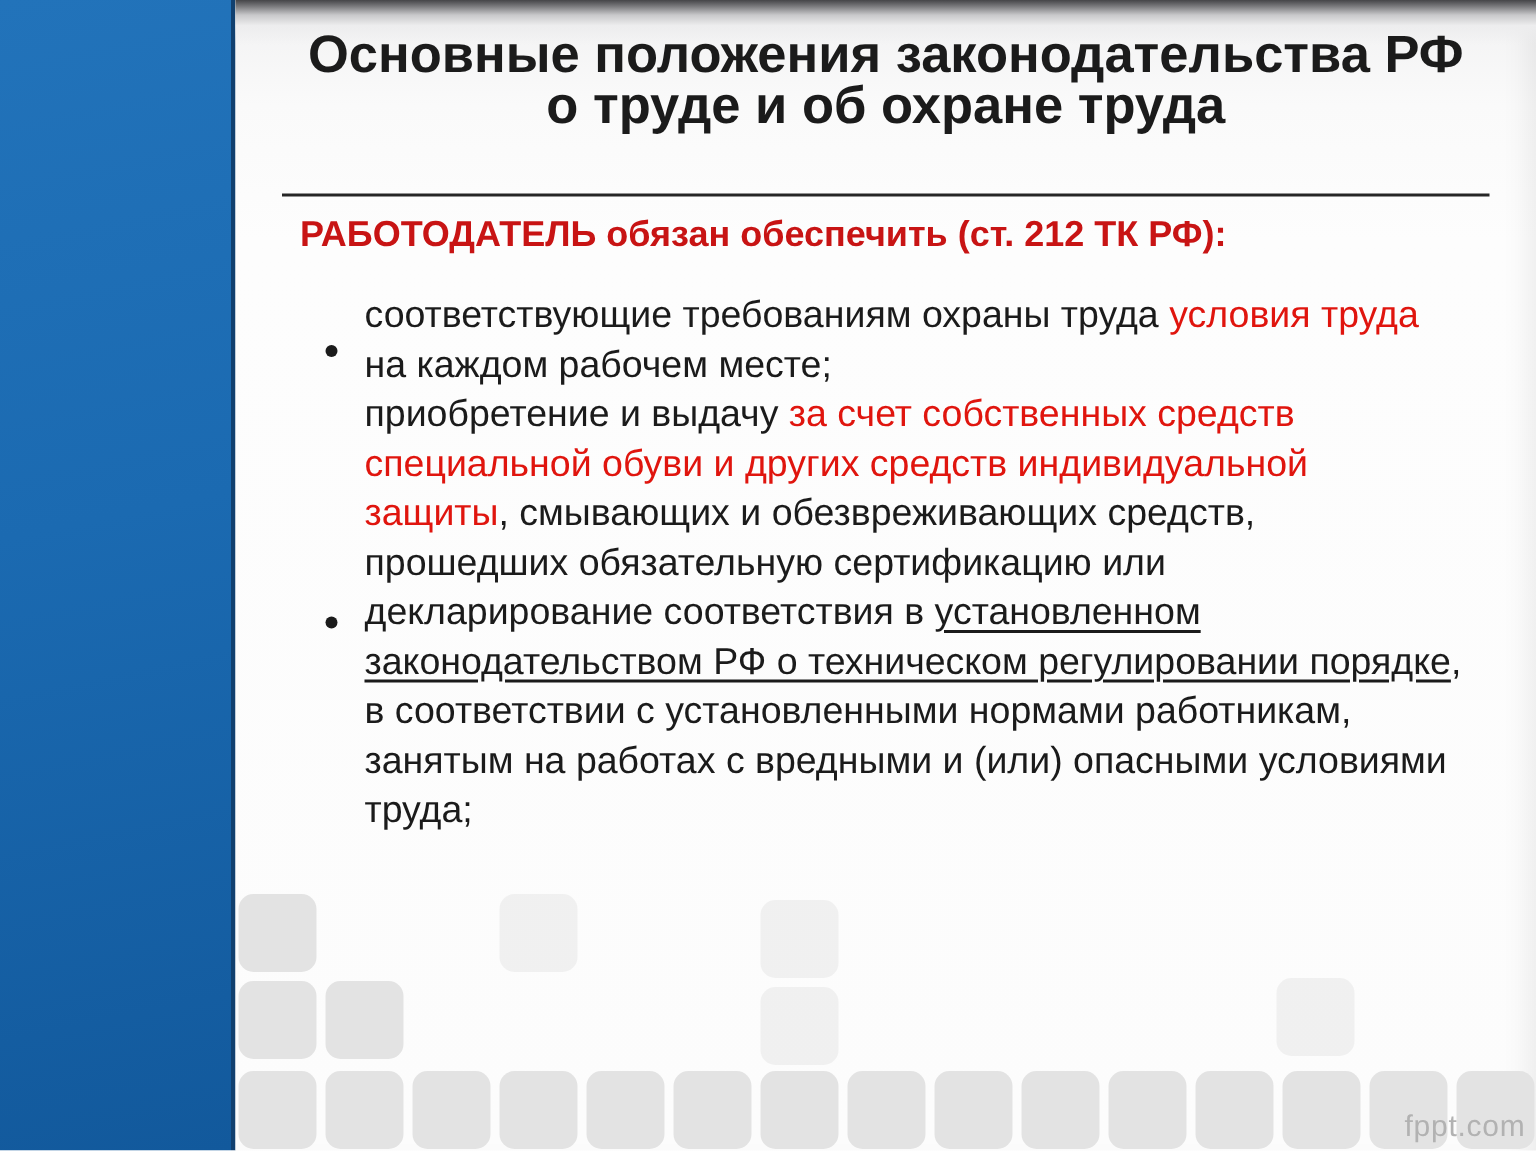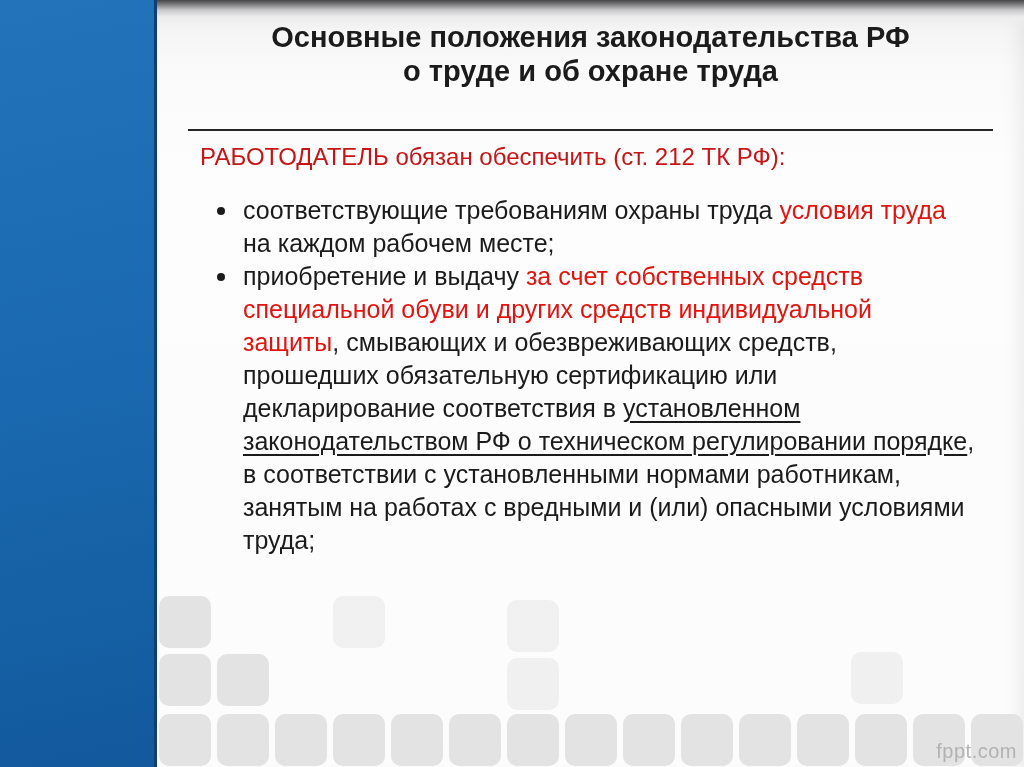--- a/index.html
+++ b/index.html
@@ -18,34 +18,34 @@
     position:absolute;left:157px;top:0;width:867px;height:767px;
     background:linear-gradient(180deg,#f1f1f2 0,#fafafa 70px,#fdfdfd 160px,#fcfcfc 100%);
     box-shadow:inset -16px 0 20px -12px rgba(0,0,0,0.08);
   }
   .top-shadow{
     position:absolute;left:0;top:0;width:100%;height:30px;pointer-events:none;
     background:linear-gradient(180deg,#454548 0,#77777a 4px,#c8c8ca 10px,#ededee 17px,rgba(245,245,246,0) 30px);
   }
   .title{
     position:absolute;left:0;top:20px;width:100%;
-    text-align:center;font-weight:bold;font-size:29px;line-height:34px;color:var(--text-black);
+    text-align:center;font-weight:bold;font-size:35px;line-height:34px;color:var(--text-black);
   }
   .divider{
     position:absolute;left:31px;top:129px;width:805px;height:0;
     border-top:2px solid #262626;
   }
   .heading{
     position:absolute;left:43px;top:143px;width:800px;
-    font-weight:normal;font-size:24px;color:var(--heading-red);
+    font-weight:bold;font-size:24px;color:var(--heading-red);
   }
   .bullets{
     position:absolute;left:60px;top:194px;width:772px;
   }
-  .bullet-item{display:flex;align-items:flex-start;}
+  .bullet-item{display:flex;align-items:center;}
   .dot{
     flex:0 0 auto;width:8px;height:8px;border-radius:50%;
     background:var(--text-black);margin:13px 18px 0 0;
   }
   .dot.red{background:var(--body-red);}
   .bullet-text{
     width:732px;font-size:25px;line-height:33px;color:var(--text-black);
   }
   .bullet-text .red{color:var(--body-red);}
   .bullet-text .underline{text-decoration:underline;text-decoration-thickness:2px;text-underline-offset:4px;}

